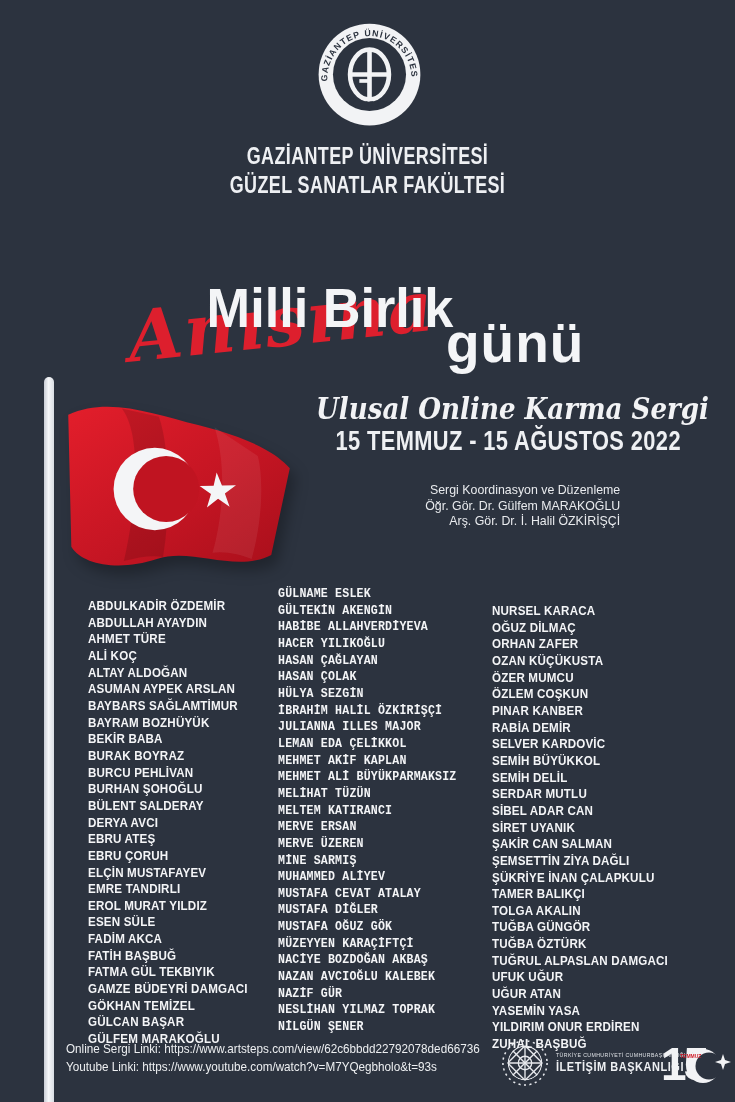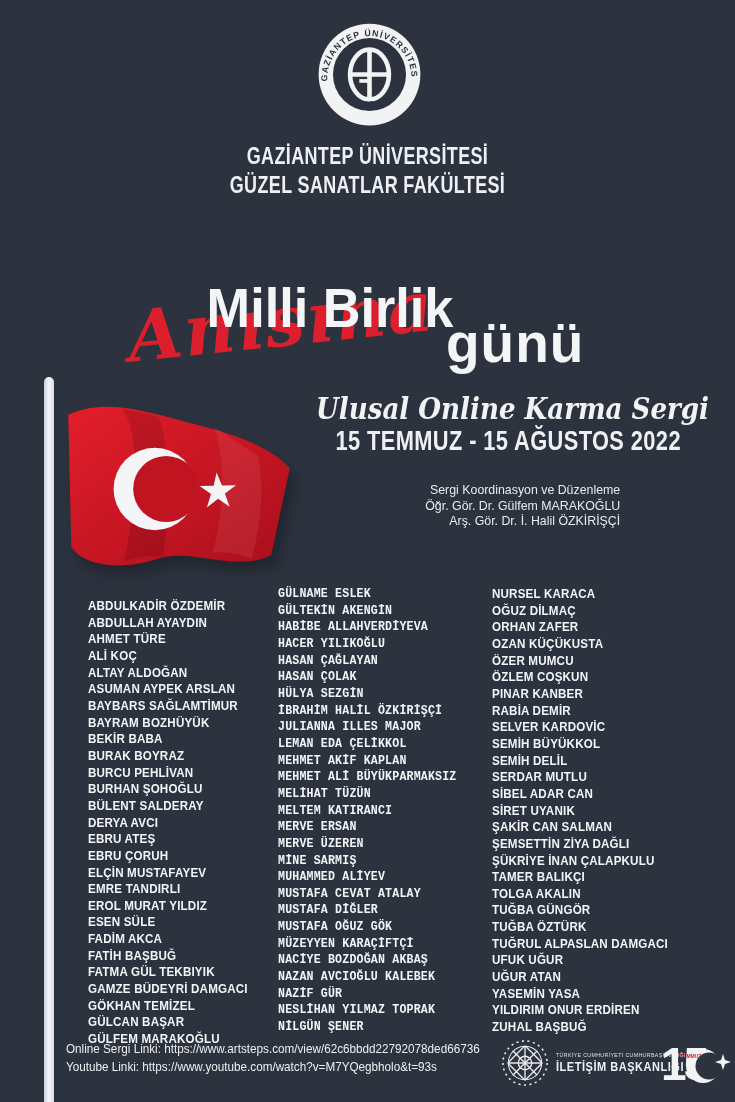--- a/index.html
+++ b/index.html
@@ -45,21 +45,21 @@
 
   
   #flag-pole{left:44px;top:377px;width:10px;height:725px;border-radius:5px 5px 0 0;
     background:linear-gradient(90deg,#c9cdd5,#f6f7f9 45%,#d9dde3);}
   #flag-svg{left:60px;top:394px;filter:drop-shadow(6px 9px 7px rgba(0,0,0,.28));}
 
   
   .names{top:586px;}
   #col1{left:88px;margin-top:12px;}
   #col2{left:278px;font-family:Liberation Mono, monospace;}
-  #col3{left:492px;}
+  #col3{left:492px;margin-top:17px;}
   .names .name{font-size:13.2px;font-weight:bold;line-height:16.65px;letter-spacing:.2px;
     color:#f4f5f7;white-space:nowrap;transform:scaleX(.88);transform-origin:0 50%;}
 
   
   #footer-links{left:66px;top:1040px;font-size:13px;line-height:18px;color:#edeff1;
     transform:scaleX(.9);transform-origin:0 0;white-space:nowrap;}
   #iletisim{left:501px;top:1039px;display:flex;align-items:center;gap:7px;}
   #iletisim-text{display:flex;flex-direction:column;justify-content:center;}
   #iletisim-small{font-size:5.5px;letter-spacing:.4px;color:#dfe2e6;white-space:nowrap;
     transform:scaleX(.95);transform-origin:0 50%;}

